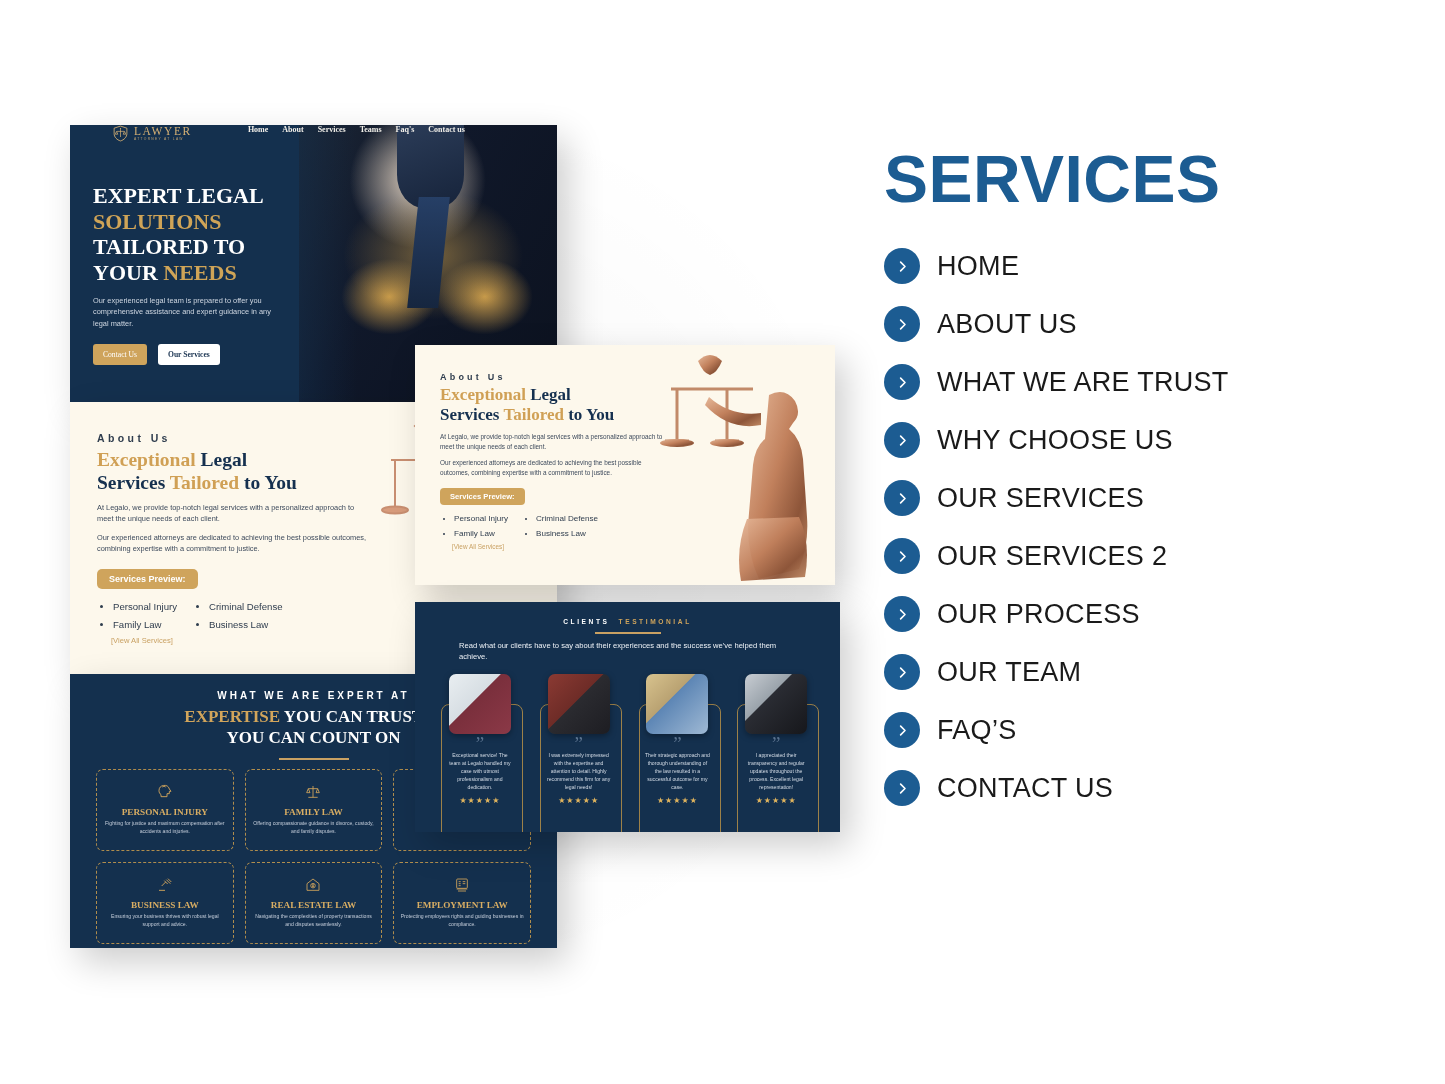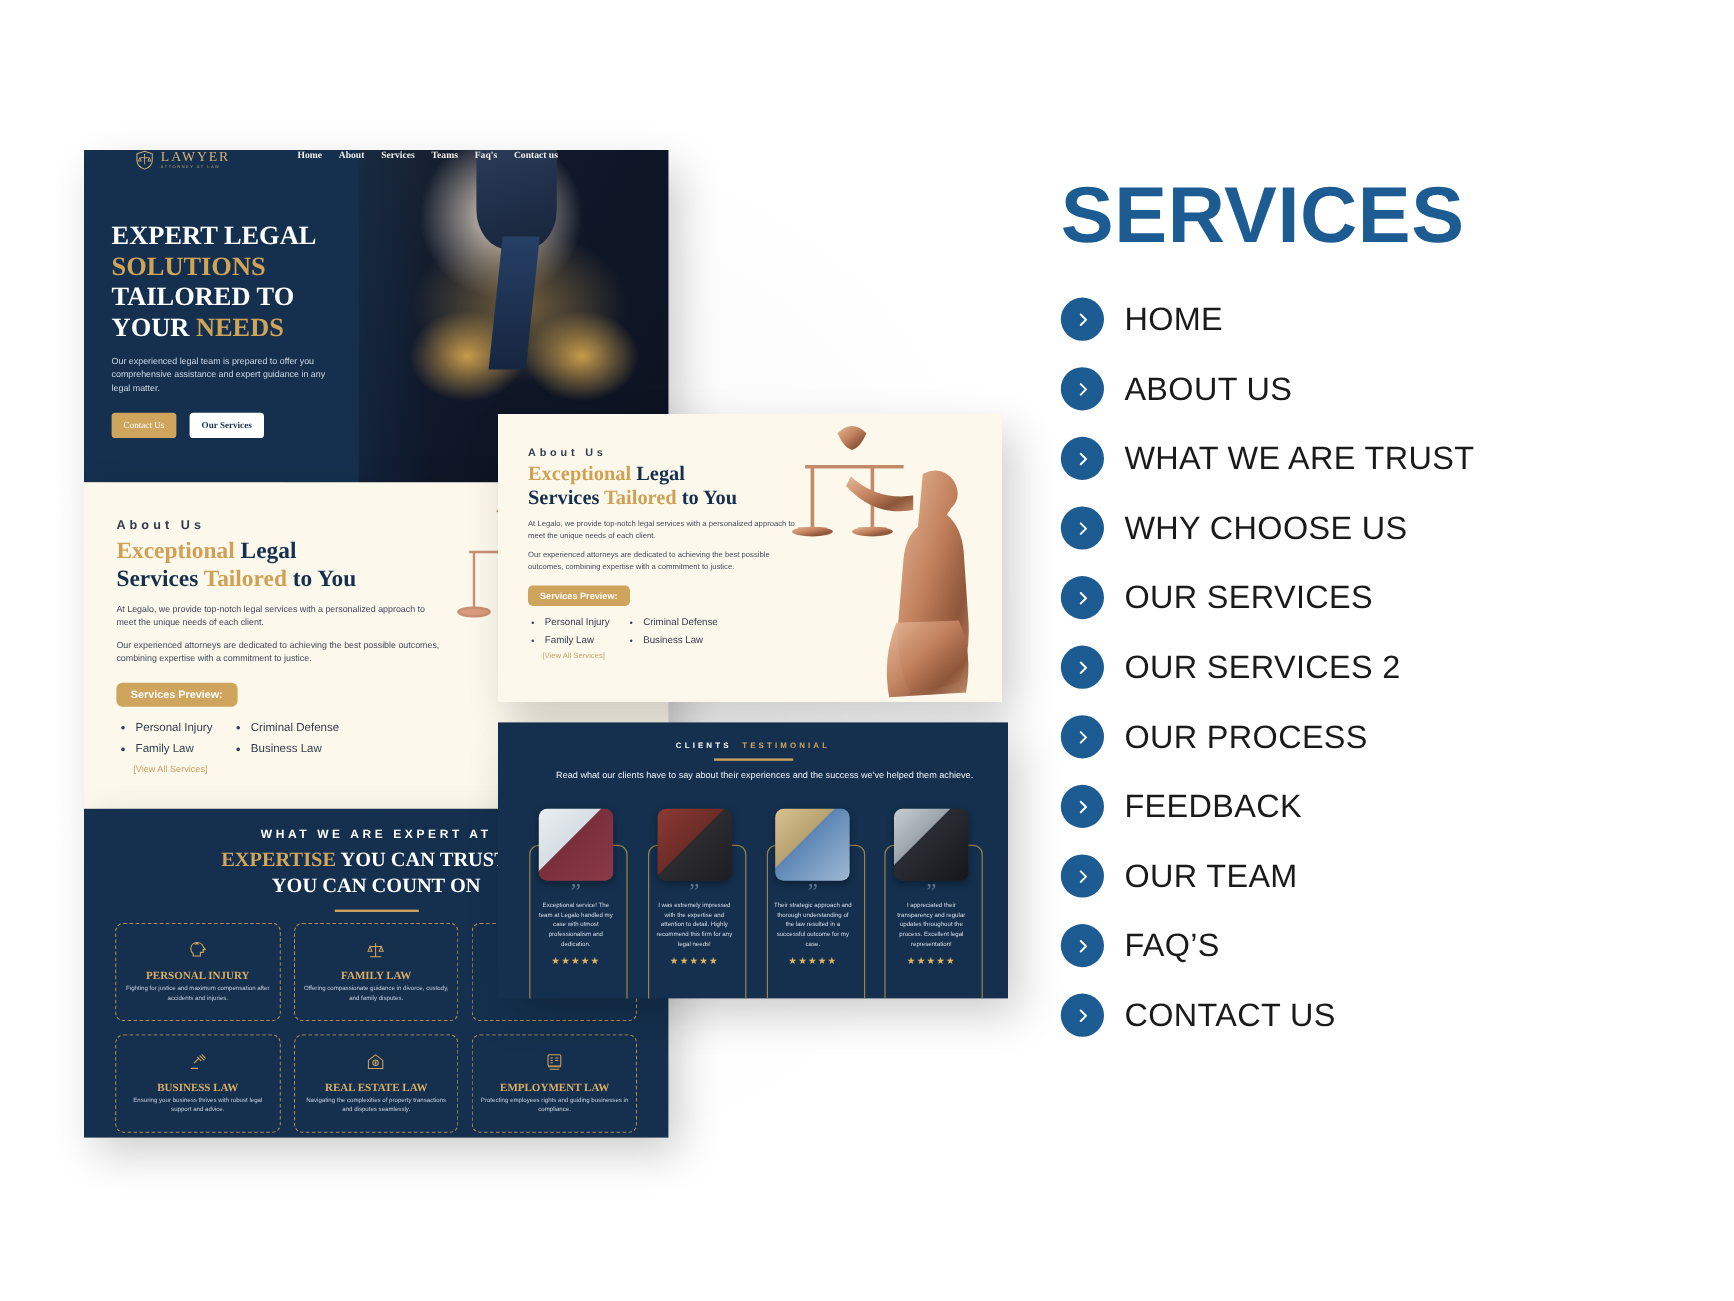--- a/index.html
+++ b/index.html
@@ -108,22 +108,22 @@
   .midView{font-size:6.4px;color:#c9a163;margin-top:1px;margin-left:12px;}
   .statueMid{position:absolute;right:4px;top:6px;width:190px;height:232px;}
 
   
   #panelTesti{left:415px;top:602px;width:425px;height:230px;}
   .tEyebrow{position:absolute;top:16px;left:0;width:100%;text-align:center;
     font-size:6.6px;letter-spacing:2.6px;}
   .tEyebrow .w{color:#ffffff;font-weight:700;}
   .tEyebrow .g{color:#cfa45c;font-weight:700;}
   .tRule{position:absolute;top:30px;left:50%;transform:translateX(-50%);width:66px;height:1.5px;background:#c9a163;}
-  .tLead{position:absolute;top:38px;left:0;width:100%;text-align:right;
-    font-size:7.6px;line-height:1.5;color:#eef2f7;padding:0 29px;box-sizing:border-box;}
+  .tLead{position:absolute;top:38px;left:0;width:100%;text-align:left;
+    font-size:7.6px;line-height:1.5;color:#eef2f7;padding:0 44px;box-sizing:border-box;}
   .tGrid{position:absolute;left:23px;top:72px;width:380px;display:flex;gap:15px;}
   .tCard{position:relative;width:86px;}
   .tFrame{position:absolute;left:3px;top:30px;width:80px;height:135px;
     border:1px solid #9d8148;border-radius:8px;}
   .tAvatar{position:relative;width:62px;height:60px;margin:0 auto;border-radius:7px;overflow:hidden;
     box-shadow:0 2px 6px rgba(0,0,0,.35);z-index:2;}
   .tQuote{position:relative;z-index:2;text-align:center;color:#5b738f;font-size:19px;line-height:.7;
     font-family:"Liberation Serif",serif;margin-top:3px;}
   .tText{position:relative;z-index:2;text-align:center;font-size:5.1px;line-height:1.55;color:#d6dee8;
     padding:0 9px;margin-top:2px;}
@@ -456,28 +456,20 @@
             </svg>
           </span>
         <span class="secLabel">OUR PROCESS</span>
       </div>
       <div class="secItem">
         <span class="chev">
             <svg width="15" height="15" viewBox="0 0 24 24" fill="none" stroke="#fff" stroke-width="2.6" stroke-linecap="round" stroke-linejoin="round">
               <polyline points="9 5 16 12 9 19"></polyline>
             </svg>
           </span>
-        <span class="secLabel">FEEDBACK</span>
-      </div>
-      <div class="secItem">
-        <span class="chev">
-            <svg width="15" height="15" viewBox="0 0 24 24" fill="none" stroke="#fff" stroke-width="2.6" stroke-linecap="round" stroke-linejoin="round">
-              <polyline points="9 5 16 12 9 19"></polyline>
-            </svg>
-          </span>
         <span class="secLabel">OUR TEAM</span>
       </div>
       <div class="secItem">
         <span class="chev">
             <svg width="15" height="15" viewBox="0 0 24 24" fill="none" stroke="#fff" stroke-width="2.6" stroke-linecap="round" stroke-linejoin="round">
               <polyline points="9 5 16 12 9 19"></polyline>
             </svg>
           </span>
         <span class="secLabel">FAQ’S</span>
       </div>

